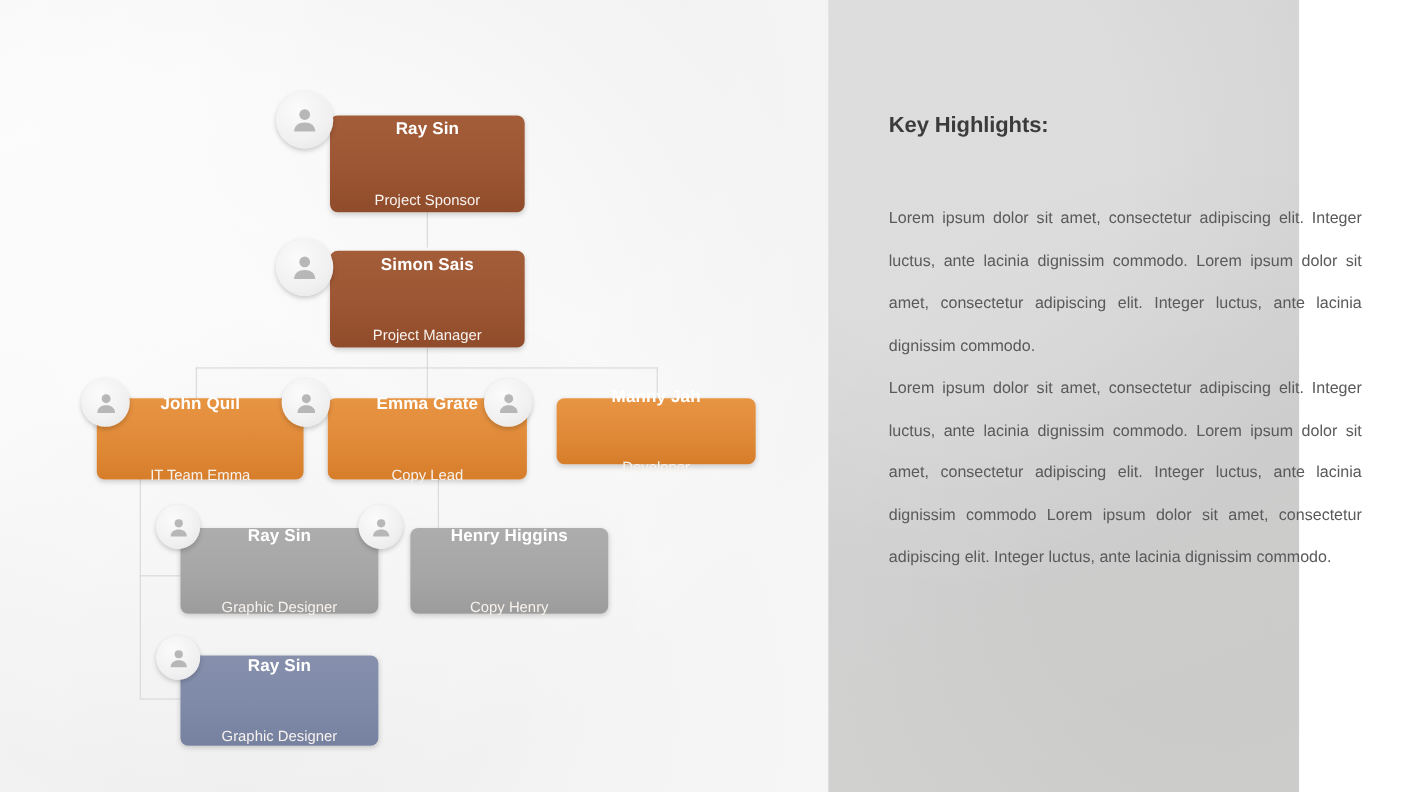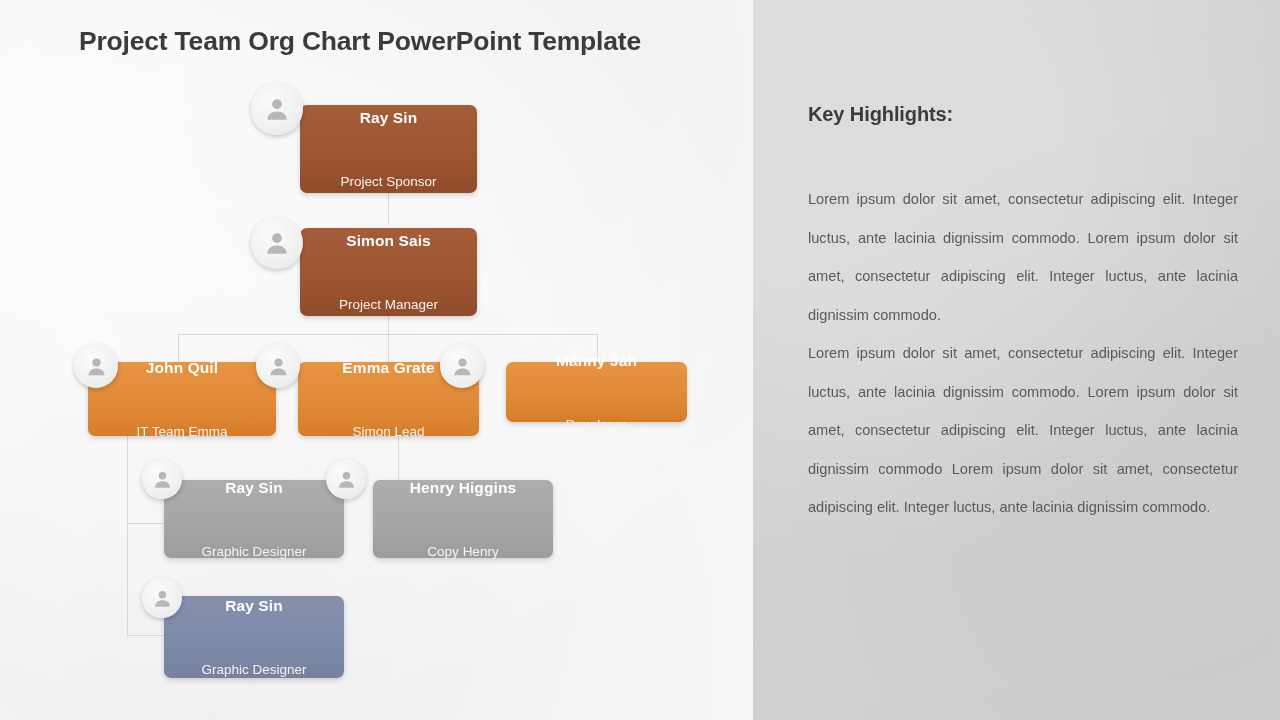--- a/index.html
+++ b/index.html
@@ -85,21 +85,21 @@
     box-shadow: 0 2px 5px rgba(0,0,0,0.20);
     display: flex; align-items: center; justify-content: center;
     z-index: 5;
   }
   .avatar svg { display:block; }
 
   
   #right-panel {
     position: absolute;
     left: 753px; top: 0;
-    width: 527px; height: 720px;
+    width: 428px; height: 720px;
     background: linear-gradient(160deg, #d4d4d4 0%, #d2d2d2 45%, #d0d0cf 100%);
   }
   #right-panel::after{
     content:"";
     position:absolute; inset:0;
     background:
       radial-gradient(circle at 25% 20%, rgba(255,255,255,0.22) 0 26%, rgba(255,255,255,0) 60%),
       radial-gradient(circle at 80% 72%, rgba(0,0,0,0.022) 0 24%, rgba(0,0,0,0) 62%);
     pointer-events:none;
   }
@@ -126,21 +126,20 @@
     text-justify: inter-word;
   }
 </style>
 </head>
 <body>
 
 <div id="slide">
 
   <div id="left-canvas"></div>
 
-  <div id="page-title">Project Team Org Chart PowerPoint Template</div>
 
   <div class="conn v" style="left:388px; top:193px; height:32px;"></div>
 
   <div class="conn v" style="left:388px; top:316px; height:19px;"></div>
 
   <div class="conn h" style="left:178px; top:334px; width:420px;"></div>
 
   <div class="conn v" style="left:178px; top:334px; height:28px;"></div>
   <div class="conn v" style="left:388px; top:334px; height:28px;"></div>
   <div class="conn v" style="left:597px; top:334px; height:28px;"></div>
@@ -183,21 +182,21 @@
   <div class="avatar" style="left:74px; top:344px; width:44px; height:44px;">
     <svg width="25" height="25" viewBox="0 0 24 24" aria-hidden="true">
       <circle cx="12" cy="8.1" r="3.9" fill="#b7b7b7"></circle>
       <path d="M4.3 20.5c0-4.3 3.5-6.6 7.7-6.6s7.7 2.3 7.7 6.6z" fill="#b7b7b7"></path>
     </svg>
   </div>
 
   <div class="node" style="left:298px; top:362px; width:181px; height:74px;
               background:linear-gradient(180deg,#e79443 0%,#e08a38 55%,#d67d2a 100%);">
     <span class="nm">Emma Grate</span>
-    <span class="rl">Simon Lead</span>
+    <span class="rl">Copy Lead</span>
   </div>
   <div class="avatar" style="left:256px; top:344px; width:44px; height:44px;">
     <svg width="25" height="25" viewBox="0 0 24 24" aria-hidden="true">
       <circle cx="12" cy="8.1" r="3.9" fill="#b7b7b7"></circle>
       <path d="M4.3 20.5c0-4.3 3.5-6.6 7.7-6.6s7.7 2.3 7.7 6.6z" fill="#b7b7b7"></path>
     </svg>
   </div>
 
   <div class="node" style="left:506px; top:362px; width:181px; height:60px;
               background:linear-gradient(180deg,#e79443 0%,#e08a38 55%,#d67d2a 100%);">

